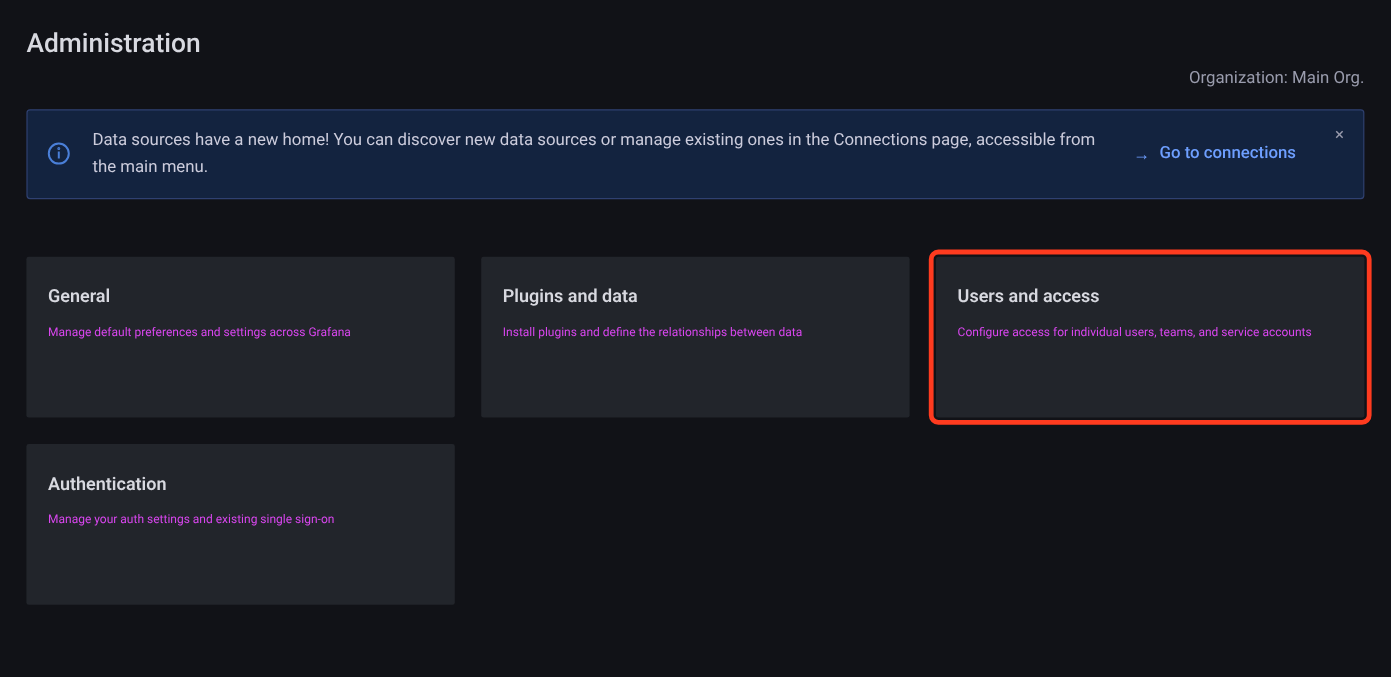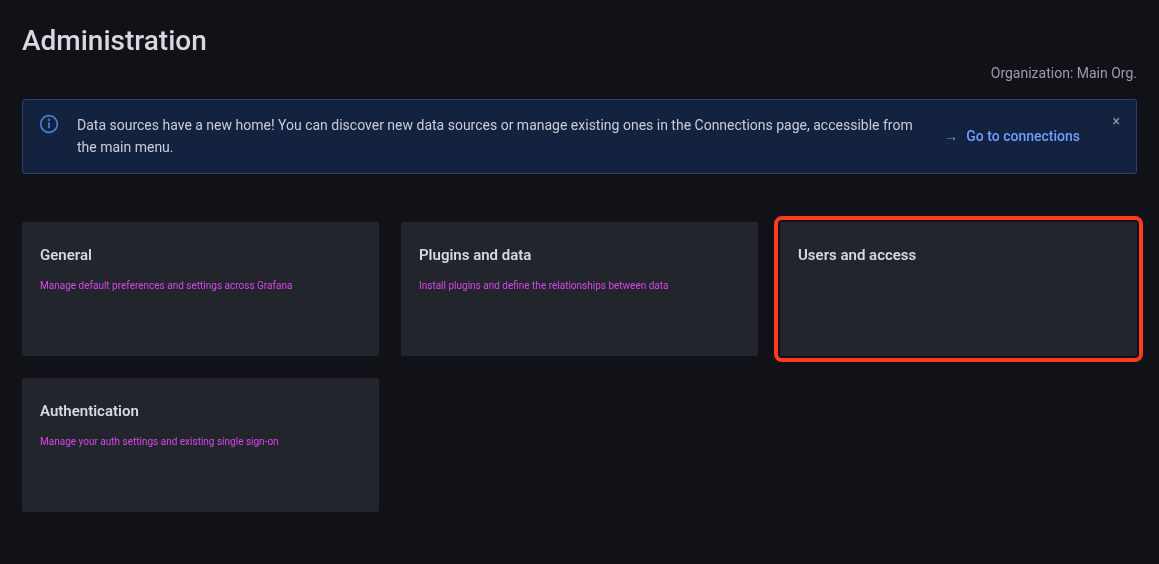--- a/index.html
+++ b/index.html
@@ -6,32 +6,33 @@
     body {
       background: #111217;
       color: #ccccdc;
       font-family: -apple-system, BlinkMacSystemFont, "Segoe UI", Roboto, sans-serif;
       width: 1159px;
       height: 564px;
       padding: 24px 22px;
     }
     .page-title {
       color: #d8d9e0;
-      font-size: 28px;
+      font-size: 22px;
       font-weight: 500;
       margin-bottom: 8px;
     }
     .page-subtitle {
       color: #9a9cad;
       font-size: 14px;
       margin-bottom: 18px;
       text-align: right;
     }
     .alert {
       display: flex;
+      align-items: center;
       background: #13233f;
       border: 1px solid #2f4070;
       border-radius: 3px;
       padding: 14px 16px;
       margin-bottom: 48px;
       position: relative;
     }
     .alert-icon {
       flex: 0 0 auto;
       width: 20px;
@@ -124,18 +125,19 @@
   <div class="card">
     <div class="card-title">General</div>
     <div class="card-desc">Manage default preferences and settings across Grafana</div>
   </div>
   <div class="card">
     <div class="card-title">Plugins and data</div>
     <div class="card-desc">Install plugins and define the relationships between data</div>
   </div>
   <div class="card highlighted">
     <div class="card-title">Users and access</div>
+    <div class="card-desc">Configure access for individual users, teams, and service accounts</div>
   </div>
   <div class="card">
     <div class="card-title">Authentication</div>
     <div class="card-desc">Manage your auth settings and existing single sign-on</div>
   </div>
 </div>
 
 </body></html>

